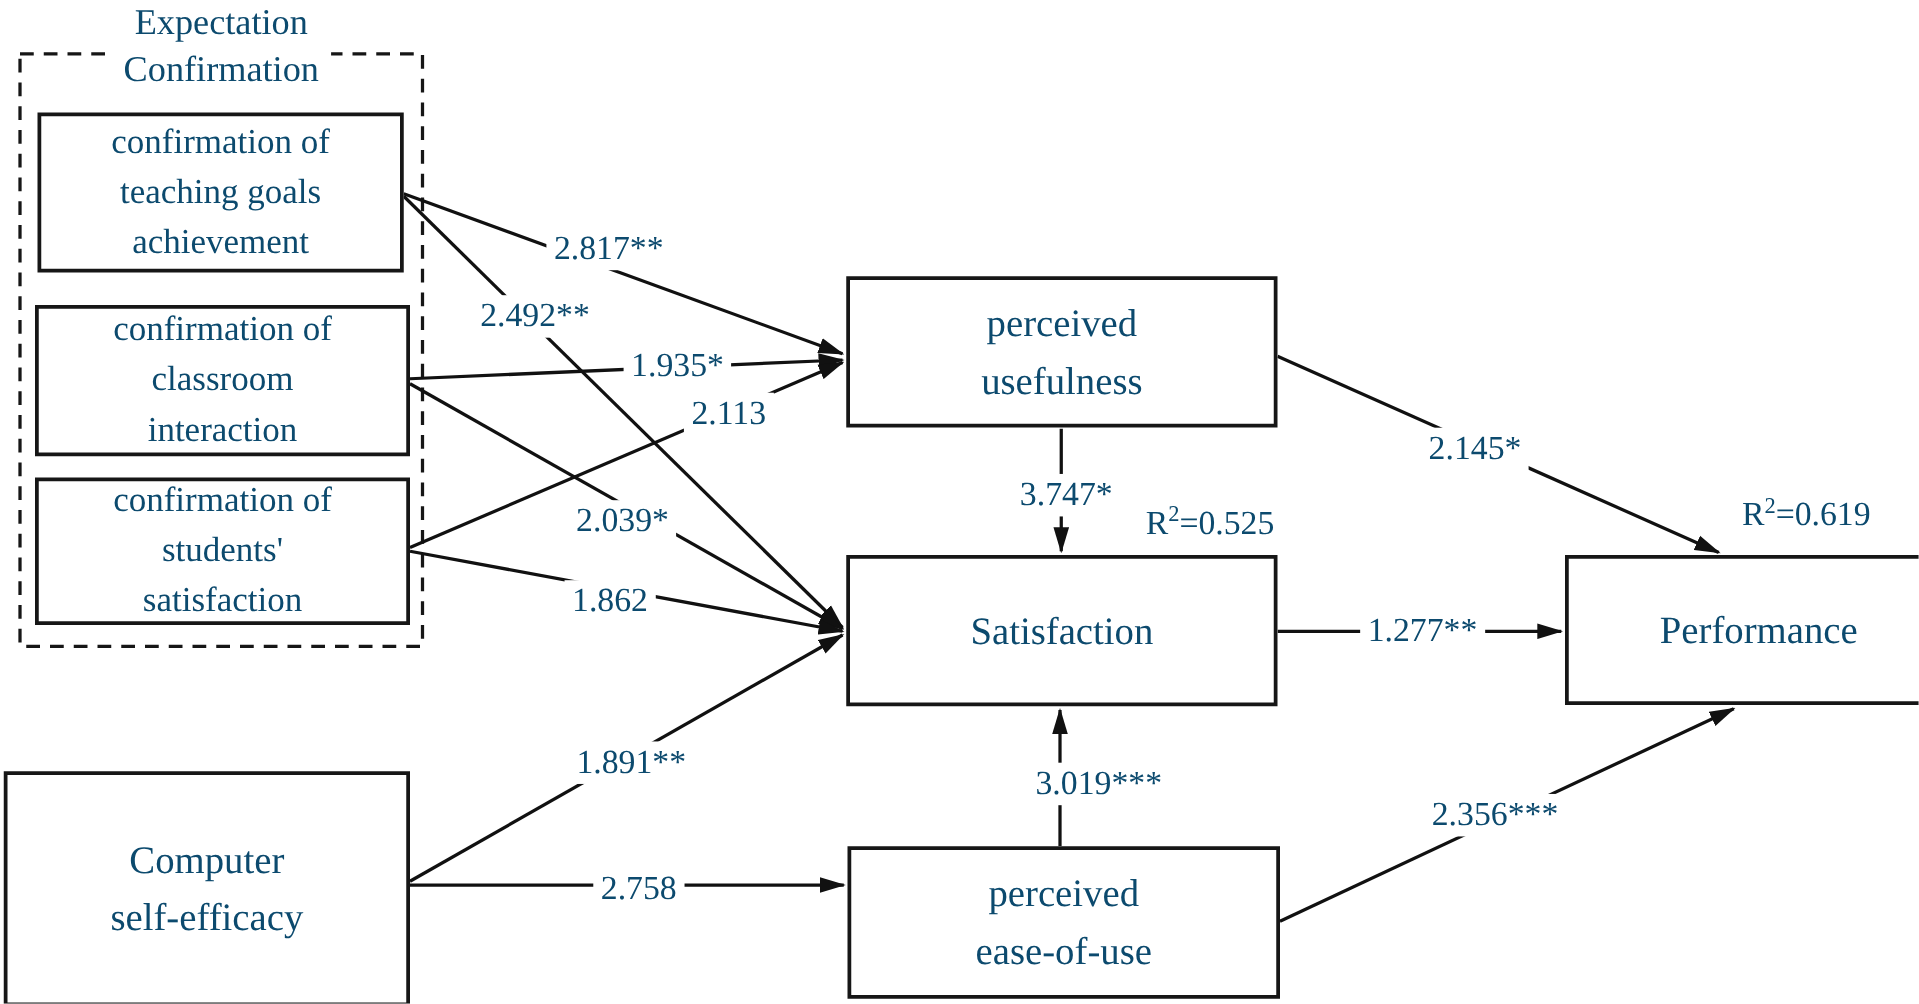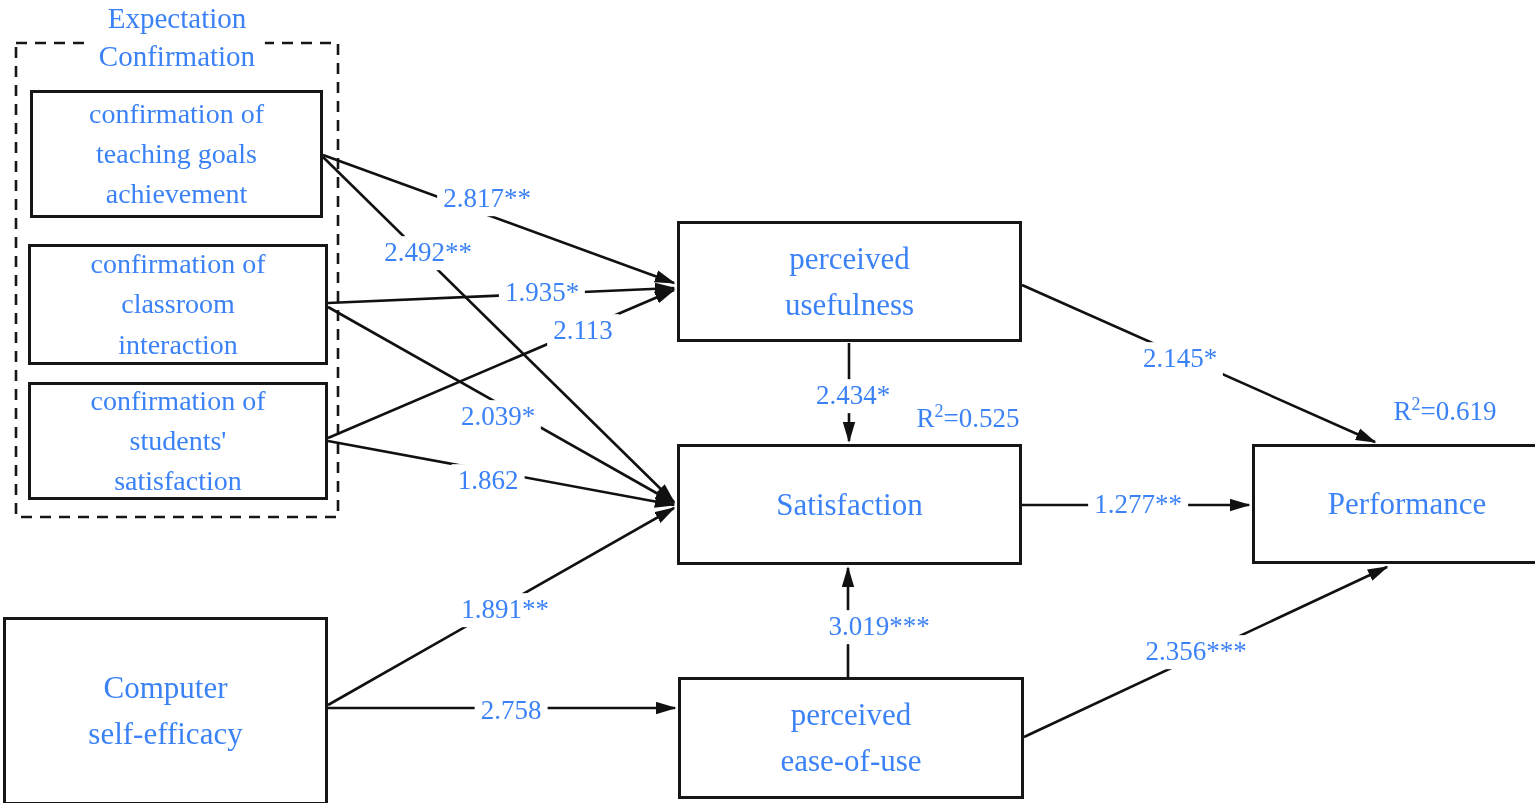--- a/index.html
+++ b/index.html
@@ -2,21 +2,21 @@
 <html><head>
 <meta charset="utf-8">
 <style>
   html, body { margin: 0; padding: 0; background: #ffffff; }
   .canvas {
     position: relative;
     width: 1535px;
     height: 803px;
     background: #ffffff;
     font-family: "Liberation Serif", "DejaVu Serif", serif;
-    color: #3b82f6;
+    color: #0c4a6e;
     overflow: hidden;
   }
   svg.wires { position: absolute; left: 0; top: 0; z-index: 1; }
   .node {
     position: absolute;
     z-index: 2;
     background: #ffffff;
     border: 3px solid #161616;
     display: flex;
     align-items: center;
@@ -117,21 +117,21 @@
   <div class="node node-lg" style="left:1252px; top:444px; width:310px; height:120px;">Performance</div>
 
   <div class="edge-label" style="left:487px; top:199px;">2.817**</div>
   <div class="edge-label" style="left:428px; top:253px;">2.492**</div>
   <div class="edge-label" style="left:542px; top:293px;">1.935*</div>
   <div class="edge-label" style="left:498px; top:417px;">2.039*</div>
   <div class="edge-label" style="left:583px; top:331px;">2.113</div>
   <div class="edge-label" style="left:488px; top:481px;">1.862</div>
   <div class="edge-label" style="left:505px; top:610px;">1.891**</div>
   <div class="edge-label" style="left:511px; top:711px;">2.758</div>
-  <div class="edge-label" style="left:853px; top:396px;">2.434*</div>
+  <div class="edge-label" style="left:853px; top:396px;">3.747*</div>
   <div class="edge-label" style="left:847px; top:627px;margin-left:32px;">3.019***</div>
   <div class="edge-label" style="left:1138px; top:505px;">1.277**</div>
   <div class="edge-label" style="left:1180px; top:359px;">2.145*</div>
   <div class="edge-label" style="left:1196px; top:652px;">2.356***</div>
 
   <div class="r2-label" style="left:968px; top:419px;"><span>R</span><sup>2</sup><span>=0.525</span></div>
 
   <div class="r2-label" style="left:1445px; top:412px;"><span>R</span><sup>2</sup><span>=0.619</span></div>
 
 </div>

